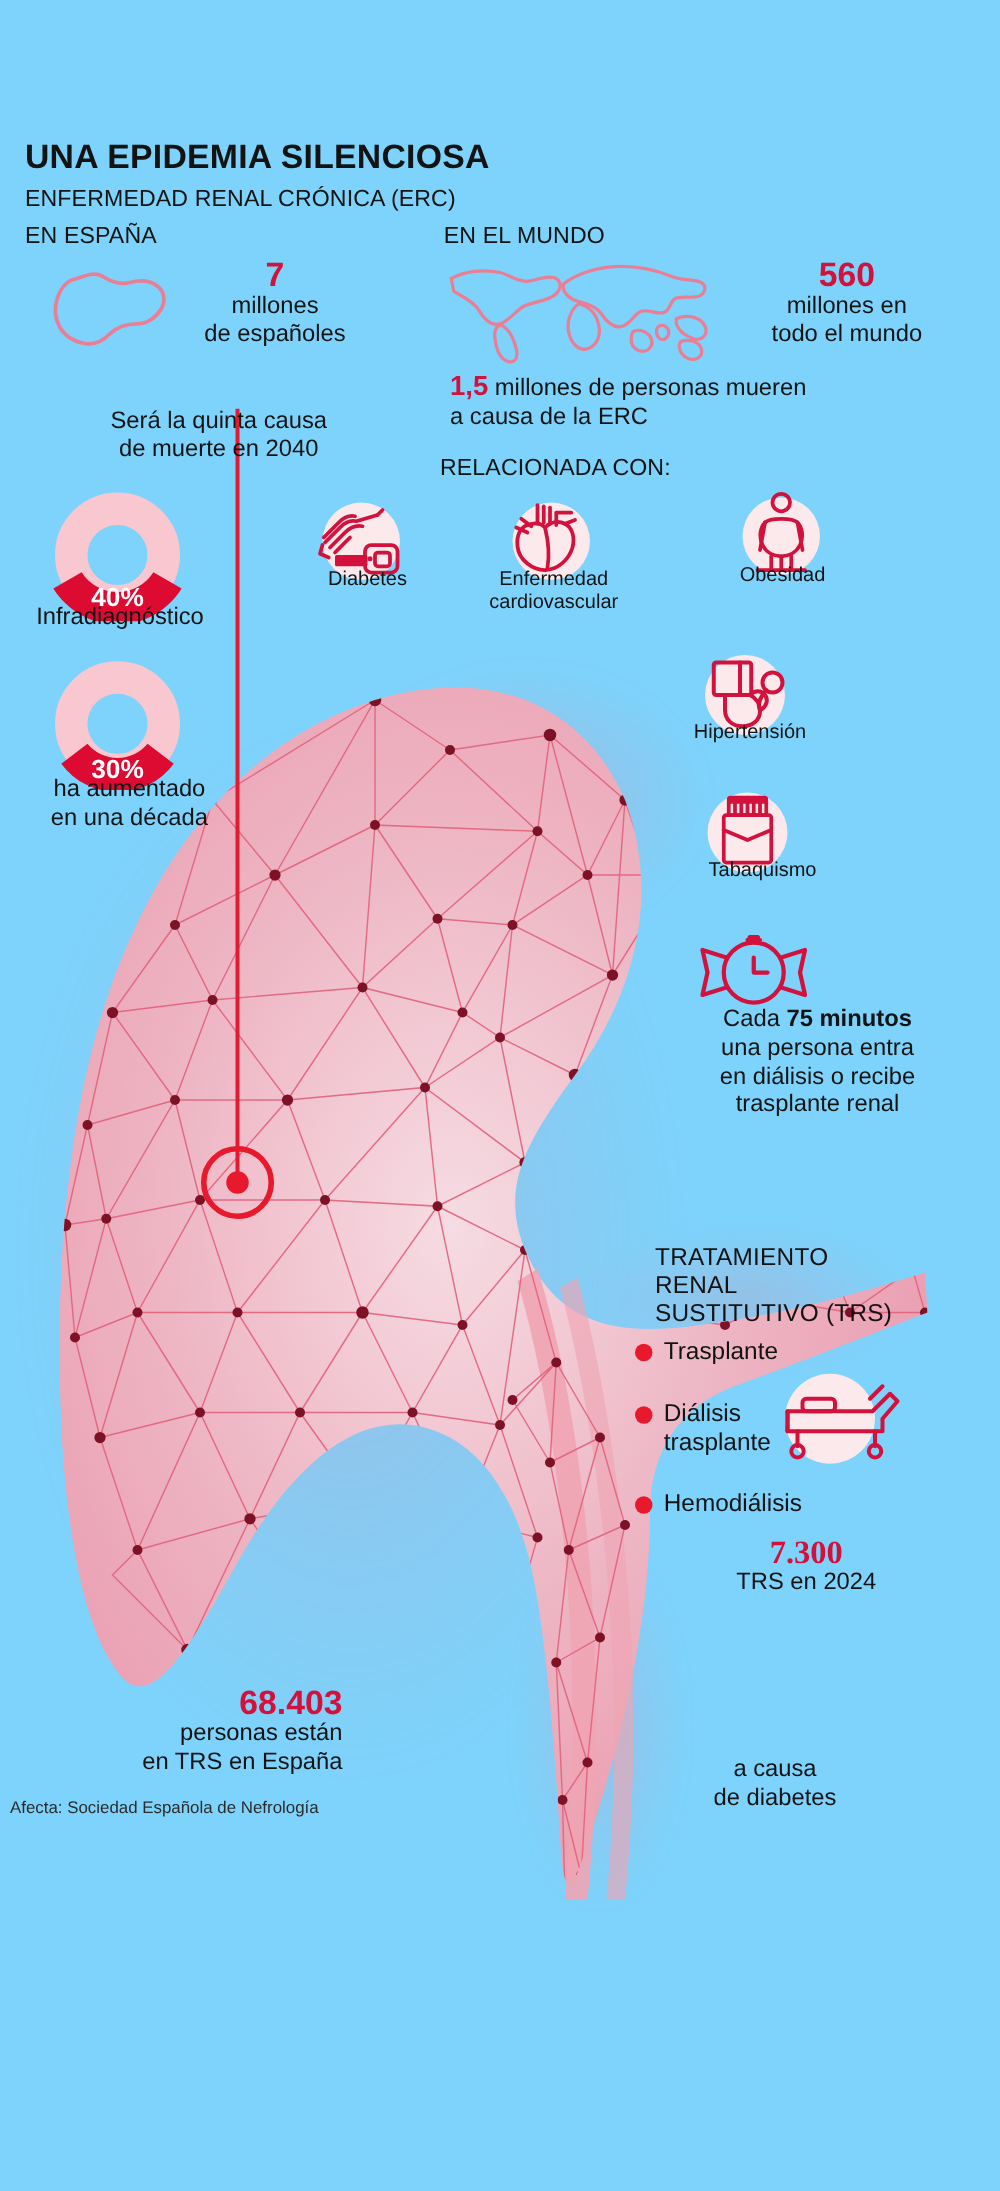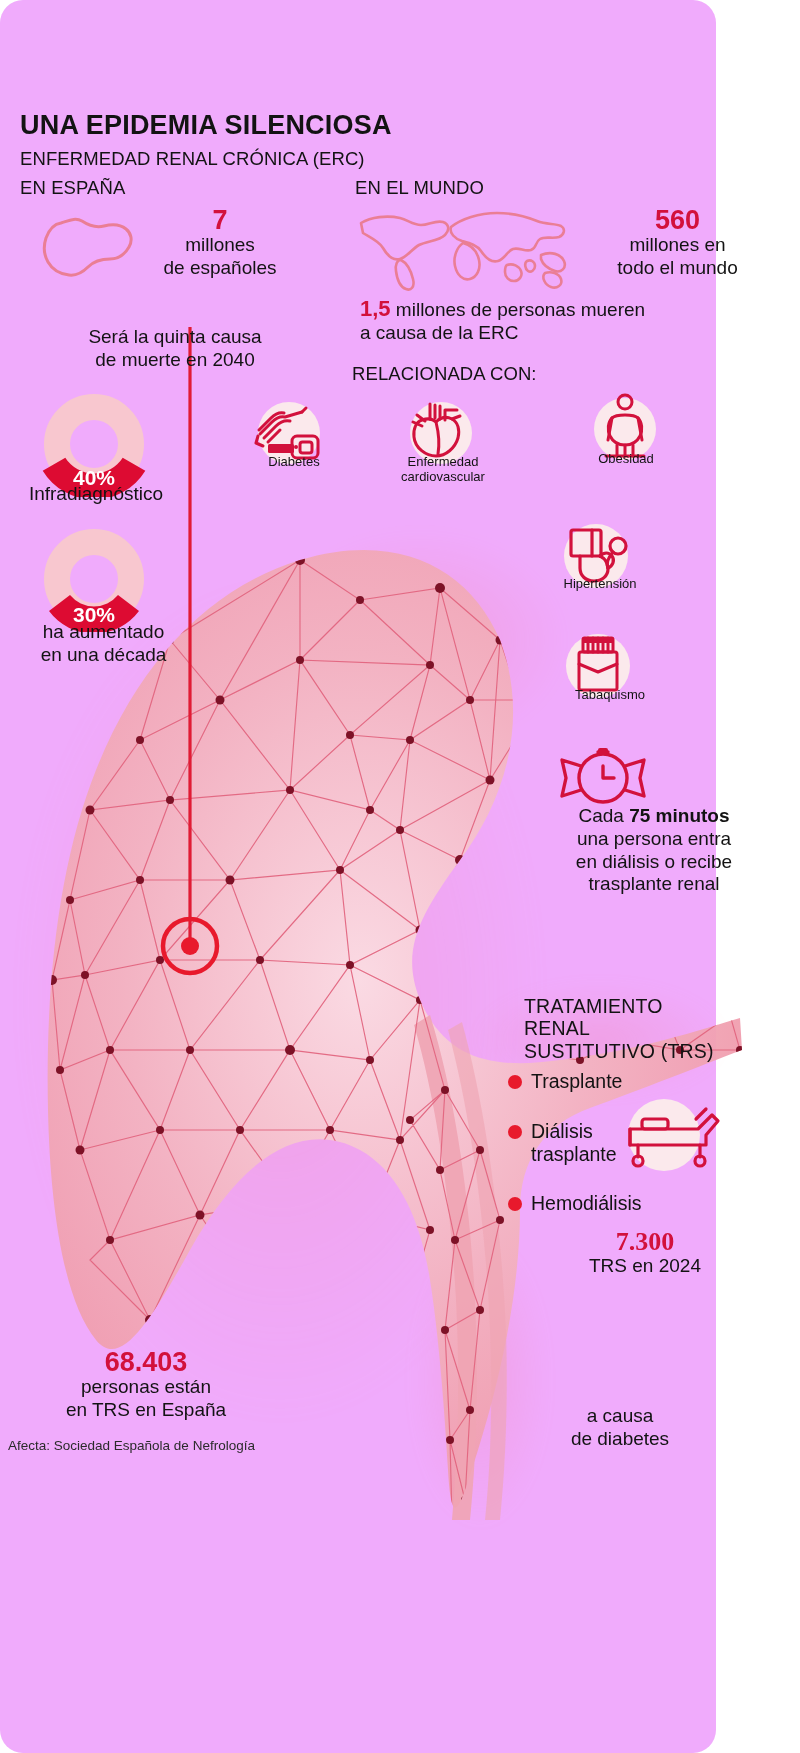--- a/index.html
+++ b/index.html
@@ -3,21 +3,21 @@
 <meta charset="utf-8">
 <style>
   * { box-sizing: border-box; margin: 0; padding: 0; }
   html, body {
     width: 800px; height: 1753px;
     background: #ffffff;
     font-family: "Liberation Sans", sans-serif;
     color: #1a1a1a;
     overflow: hidden;
   }
-  #page { position: relative; width: 716px; height: 1753px; background:#f0abfc;border-radius:23px; }
+  #page { position: relative; width: 800px; height: 1753px; background:#7dd3fc; }
 
   
   #kidney-layer {
     position: absolute; left: 0; top: 0; width: 800px; height: 1753px;
     z-index: 1; pointer-events: none;
   }
 
   
   .layer { position: absolute; left: 0; top: 0; width: 800px; height: 1753px; z-index: 3; }
   .abs { position: absolute; }
@@ -31,21 +31,21 @@
 
   .big-red { color: #d2113c; font-weight: bold; }
   .plain { color: #131313; }
 
   .stat-num { font-size: 27px; font-weight: bold; color:#d2113c; line-height: 1.05; }
   .stat-text { font-size: 19px; color:#131313; line-height: 1.18; }
   .body-line { font-size: 19px; color:#131313; line-height: 1.2; }
   .body-line b { font-weight: bold; }
   .center { text-align: center; }
 
-  .icon-label { font-size: 13px; color:#131313; line-height:1.15; text-align:center; }
+  .icon-label { font-size: 16px; color:#131313; line-height:1.15; text-align:center; }
   .icon-blob {
     position:absolute; border-radius:50%;
     background:#fbe9ec; z-index:-1;
   }
 
   .bullet-row { display:flex; align-items:flex-start; gap:9px; font-size:19.5px; color:#131313; line-height:1.17; }
   .dot { width:14px; height:14px; border-radius:50%; background:#e8192c; flex:0 0 auto; margin-top:5px; }
 
   .trs-head { font-size: 19.5px; color:#131313; line-height:1.15; letter-spacing:.2px; }
 
@@ -484,21 +484,21 @@
     <div class="abs center" style="left:512px; top:1228px; width:266px;">
       <div class="stat-num" style="font-size:26px;font-family:Liberation Serif, serif;">7.300</div>
       <div class="stat-text">TRS en 2024</div>
     </div>
 
     <div class="abs center" style="left:530px; top:1405px; width:180px;">
       <div class="body-line">a causa</div>
       <div class="body-line">de diabetes</div>
     </div>
 
-    <div class="abs center" style="left:18px; top:1348px; width:256px;">
+    <div class="abs center" style="left:18px; top:1348px; width:256px;text-align:right;">
       <div class="stat-num" style="font-size:27px;">68.403</div>
       <div class="stat-text">personas están</div>
       <div class="stat-text">en TRS en España</div>
     </div>
 
     <div class="abs source" style="left:8px; top:1438px;">Afecta: Sociedad Española de Nefrología</div>
 
   </div>
 </div>
 

